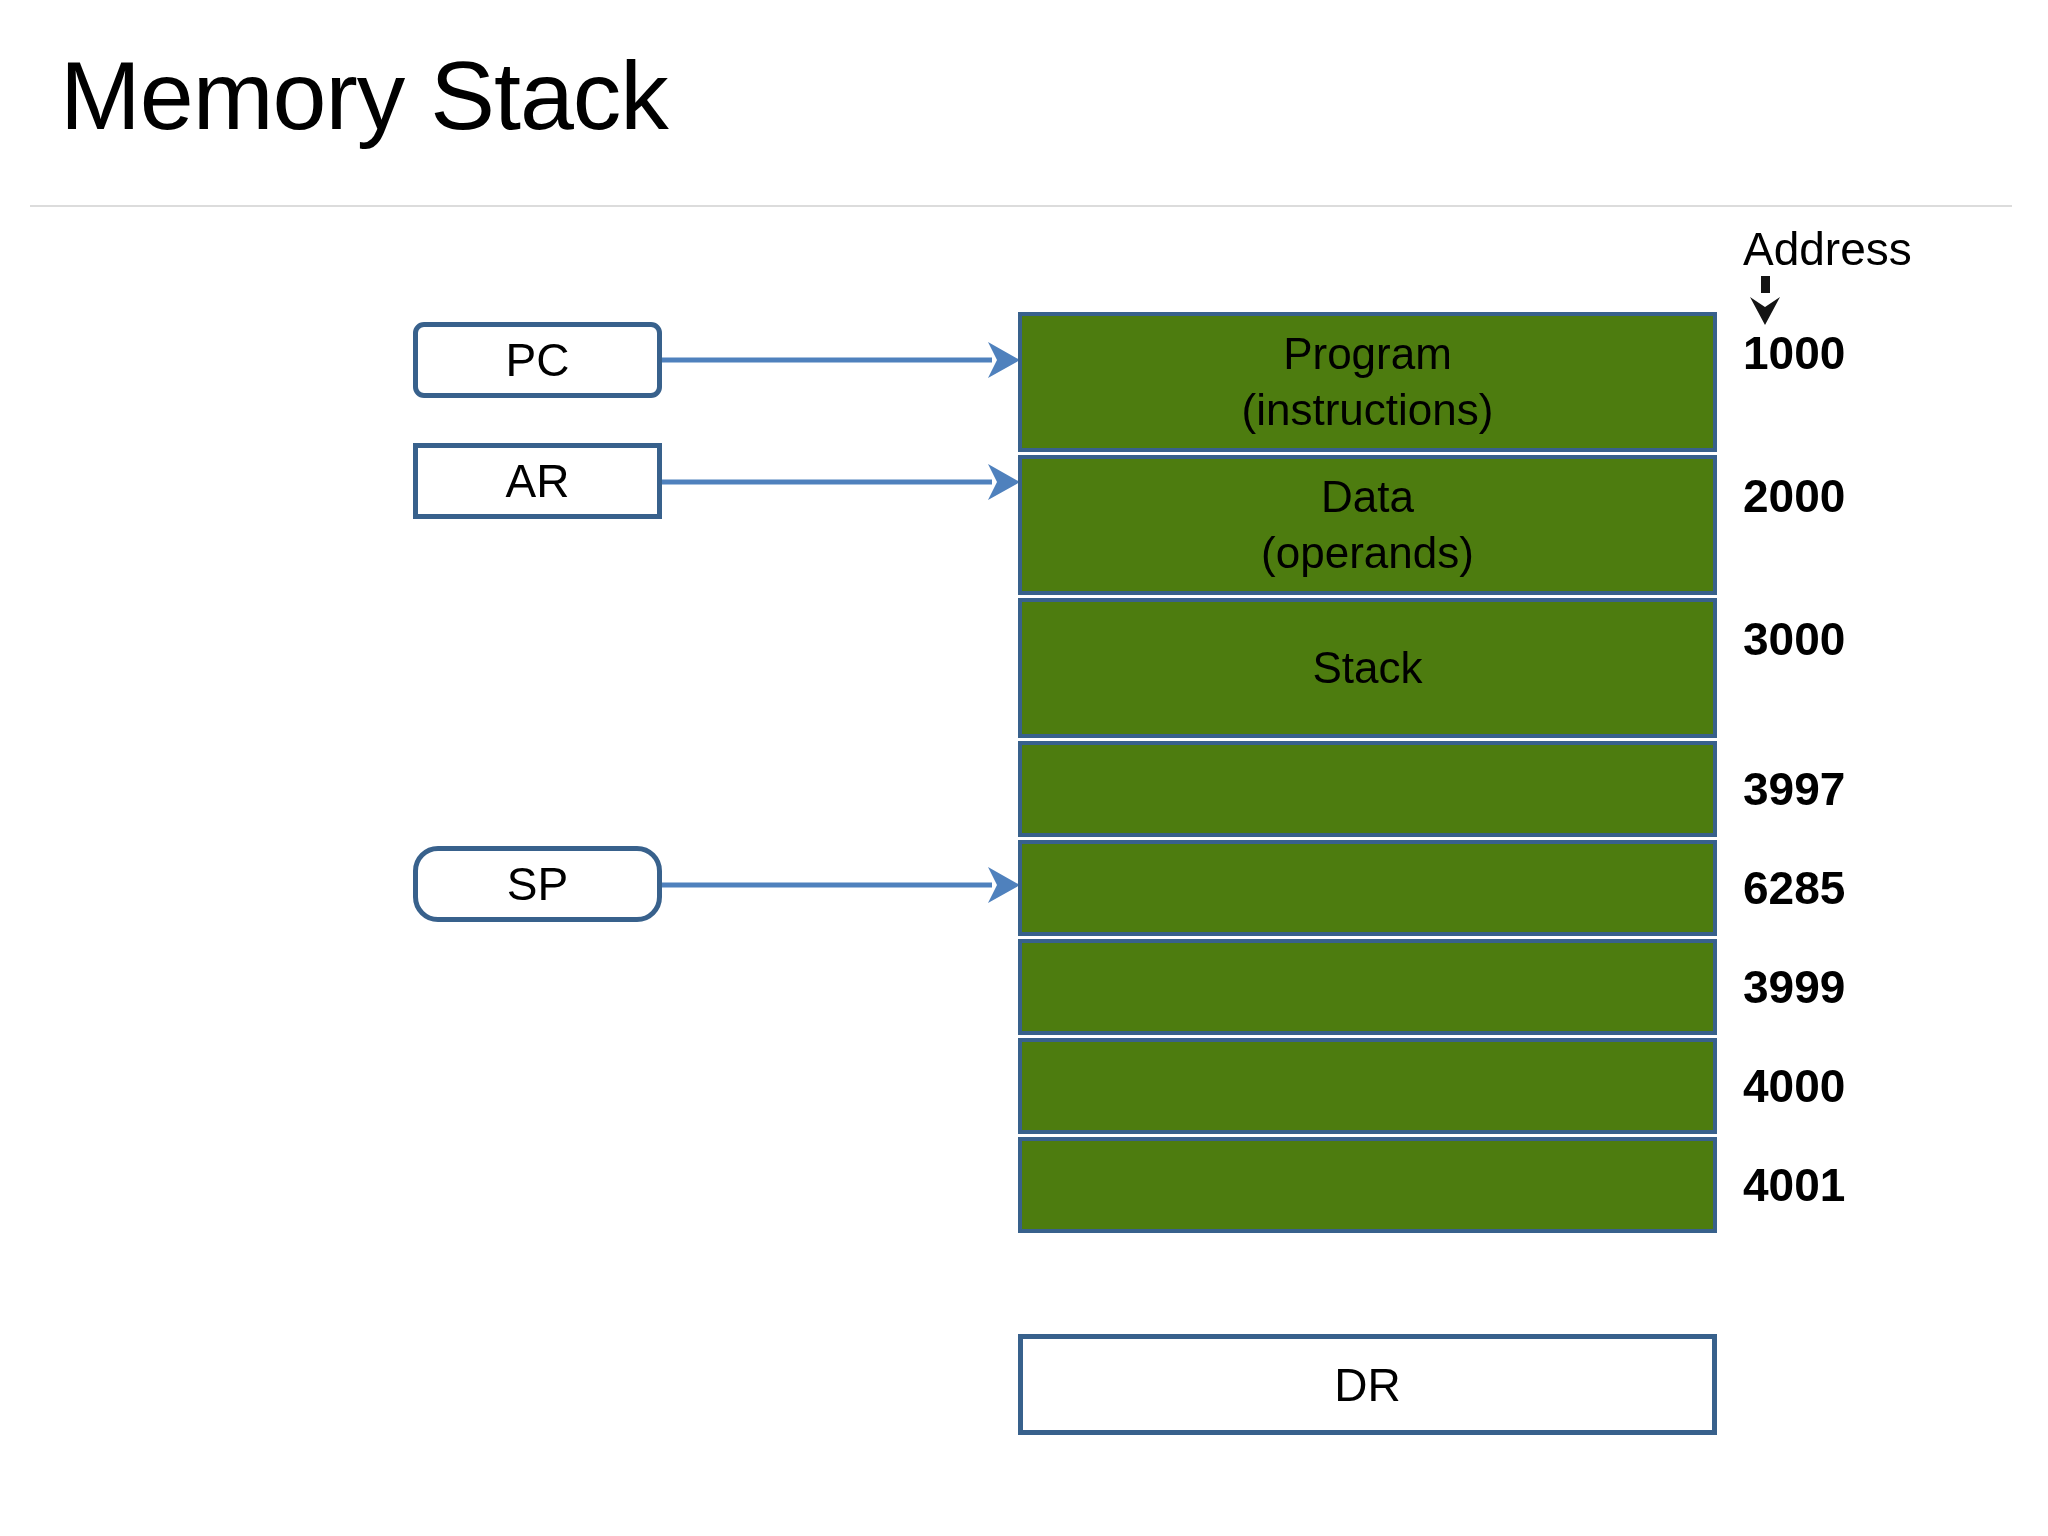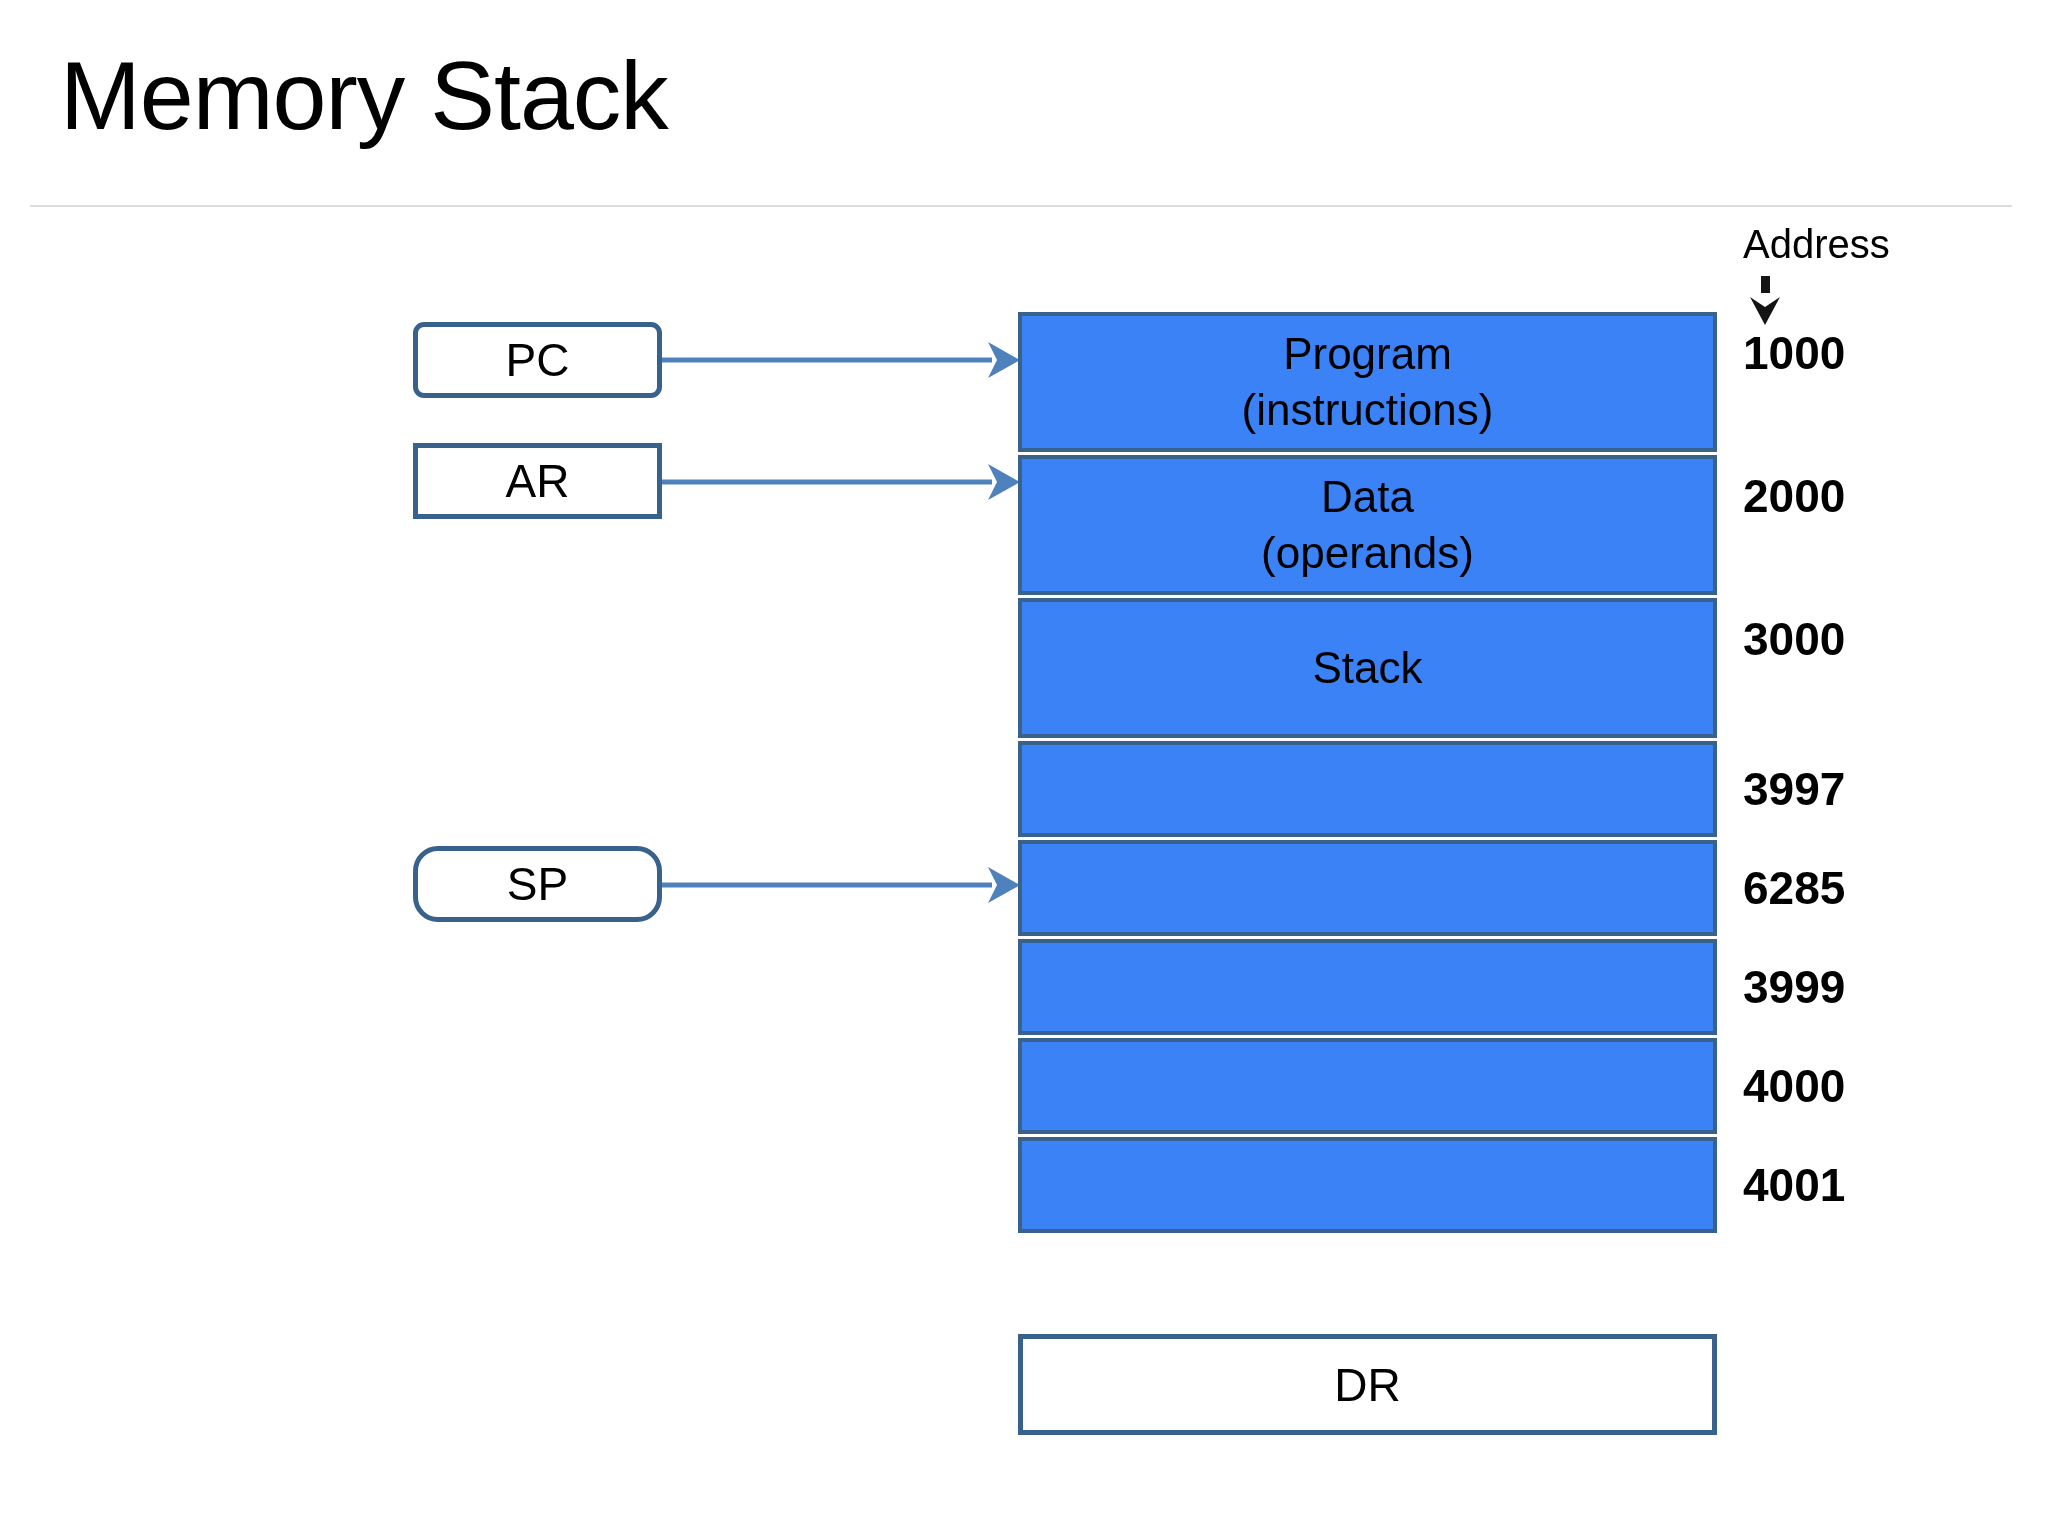--- a/index.html
+++ b/index.html
@@ -15,21 +15,21 @@
     position:absolute;left:60px;top:40px;
     font-size:97px;line-height:1.15;letter-spacing:-1px;
     color:#000;white-space:nowrap;
   }
   .title-divider{
     position:absolute;left:30px;top:205px;
     width:1982px;height:2px;background:#DCDCDC;
   }
   .address-header{
     position:absolute;left:1743px;top:222px;
-    font-size:40px;white-space:nowrap;
+    font-size:46px;white-space:nowrap;
   }
   .addr-dash{
     position:absolute;left:1761px;top:276px;
     width:9px;height:17px;background:#141414;
   }
   .addr-arrowhead{
     position:absolute;left:1750px;top:297px;
   }
   
   .register{
@@ -45,21 +45,21 @@
   .reg-arrow.pc{top:338px;}
   .reg-arrow.ar{top:460px;}
   .reg-arrow.sp{top:863px;}
   
   .mem-stack{
     position:absolute;left:1018px;top:312px;width:699px;
     display:flex;flex-direction:column;gap:3px;
   }
   .mem-row{
     position:relative;box-sizing:border-box;
-    border:4px solid #38618C;background:#3b82f6;
+    border:4px solid #38618C;background:#4d7c0f;
   }
   .mem-row.region{height:140px;}
   .mem-row.cell{height:96px;}
   .mem-label{
     position:absolute;left:0;top:0;right:0;bottom:0;
     display:flex;align-items:center;justify-content:center;
     text-align:center;font-size:44px;line-height:56px;
     white-space:pre-line;
   }
   .mem-addr{

